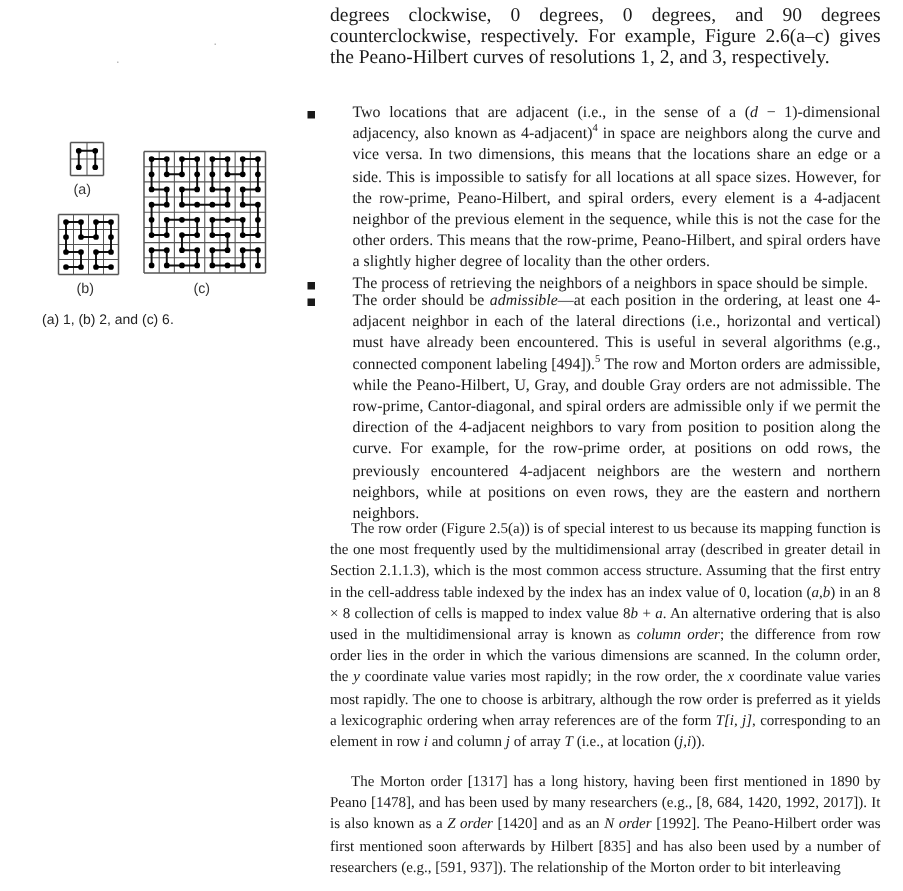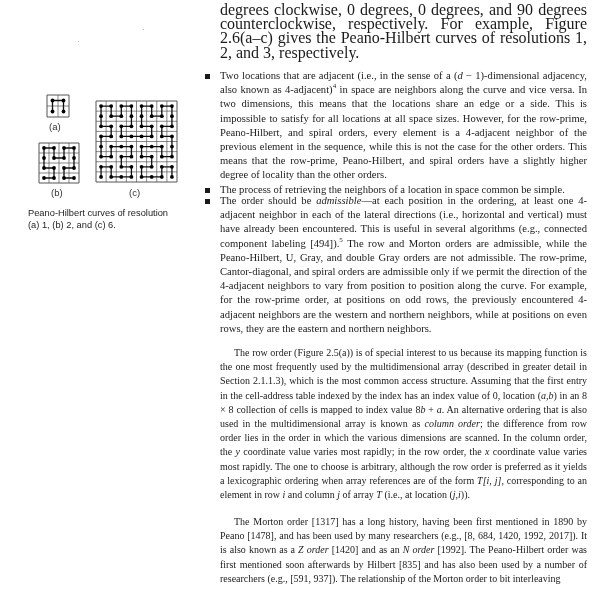--- a/index.html
+++ b/index.html
@@ -1,21 +1,21 @@
 <!DOCTYPE html>
 <html><head>
 <meta charset="utf-8">
 <style>
   html, body { margin:0; padding:0; background:#ffffff; }
   body { width:602px; height:594px; position:relative; overflow:hidden; font-family:"Liberation Serif", serif; color:#1a1a1a; }
-  .main { position:absolute; left:220px; top:3px; width:367px; font-size:16px; line-height:14.2px; text-align:justify; }
+  .main { position:absolute; left:220px; top:3px; width:367px; font-size:13px; line-height:14.2px; text-align:justify; }
   .main p { margin:0; }
   .bullet { position:absolute; left:0; width:382px; font-size:10.6px; line-height:14.2px; text-align:justify; }
   .bullet .sq { position:absolute; left:0; top:5px; width:5px; height:5px; background:#1a1a1a; }
-  .bullet .txt { margin-left:15px; display:block; }
+  .bullet .txt { margin-left:30px; display:block; }
   .para { position:absolute; left:220px; width:367px; font-size:10px; line-height:14.2px; text-align:justify; text-indent:14px; }
   i, em { font-style:italic; }
   sup { font-size:7px; line-height:0; }
   .fig { position:absolute; }
   .figlabel { position:absolute; font-family:"Liberation Sans", sans-serif; font-size:9.5px; color:#333; }
   .caption { position:absolute; left:28px; top:207px; font-family:"Liberation Sans", sans-serif; font-size:9.3px; line-height:12px; color:#222; }
   .speck { position:absolute; width:1px; height:1px; background:#bbb; }
 </style>
 </head>
 <body>
@@ -27,21 +27,21 @@
   <p>degrees clockwise, 0 degrees, 0 degrees, and 90 degrees counterclockwise, respectively. For example, Figure 2.6(a–c) gives the Peano-Hilbert curves of resolutions 1, 2, and 3, respectively.</p>
 </div>
 
 <div class="bullet" style="left:205px;top:69px;">
   <span class="sq"></span>
   <span class="txt"><span>Two locations that are adjacent (i.e., in the sense of a (</span><i>d</i><span> − 1)-dimensional adjacency, also known as 4-adjacent)</span><sup>4</sup><span> in space are neighbors along the curve and vice versa. In two dimensions, this means that the locations share an edge or a side. This is impossible to satisfy for all locations at all space sizes. However, for the row-prime, Peano-Hilbert, and spiral orders, every element is a 4-adjacent neighbor of the previous element in the sequence, while this is not the case for the other orders. This means that the row-prime, Peano-Hilbert, and spiral orders have a slightly higher degree of locality than the other orders.</span></span>
 </div>
 
 <div class="bullet" style="left:205px;top:183px;">
   <span class="sq"></span>
-  <span class="txt">The process of retrieving the neighbors of a location in space common be simple.</span>
+  <span class="txt">The process of retrieving the neighbors of a neighbors in space should be simple.</span>
 </div>
 
 <div class="bullet" style="left:205px;top:194px;">
   <span class="sq"></span>
   <span class="txt"><span>The order should be </span><i>admissible</i><span>—at each position in the ordering, at least one 4-adjacent neighbor in each of the lateral directions (i.e., horizontal and vertical) must have already been encountered. This is useful in several algorithms (e.g., connected component labeling [494]).</span><sup>5</sup><span> The row and Morton orders are admissible, while the Peano-Hilbert, U, Gray, and double Gray orders are not admissible. The row-prime, Cantor-diagonal, and spiral orders are admissible only if we permit the direction of the 4-adjacent neighbors to vary from position to position along the curve. For example, for the row-prime order, at positions on odd rows, the previously encountered 4-adjacent neighbors are the western and northern neighbors, while at positions on even rows, they are the eastern and northern neighbors.</span></span>
 </div>
 
 <div class="para" style="top:346px;"><span>The row order (Figure 2.5(a)) is of special interest to us because its mapping function is the one most frequently used by the multidimensional array (described in greater detail in Section 2.1.1.3), which is the most common access structure. Assuming that the first entry in the cell-address table indexed by the index has an index value of 0, location (</span><i>a,b</i><span>) in an 8 × 8 collection of cells is mapped to index value 8</span><i>b</i><span> + </span><i>a</i><span>. An alternative ordering that is also used in the multidimensional array is known as </span><i>column order</i><span>; the difference from row order lies in the order in which the various dimensions are scanned. In the column order, the </span><i>y</i><span> coordinate value varies most rapidly; in the row order, the </span><i>x</i><span> coordinate value varies most rapidly. The one to choose is arbitrary, although the row order is preferred as it yields a lexicographic ordering when array references are of the form </span><i>T[i, j]</i><span>, corresponding to an element in row </span><i>i</i><span> and column </span><i>j</i><span> of array </span><i>T</i><span> (i.e., at location (</span><i>j,i</i><span>)).</span></div>
 
 <div class="para" style="top:515px;"><span>The Morton order [1317] has a long history, having been first mentioned in 1890 by Peano [1478], and has been used by many researchers (e.g., [8, 684, 1420, 1992, 2017]). It is also known as a </span><i>Z order</i><span> [1420] and as an </span><i>N order</i><span> [1992]. The Peano-Hilbert order was first mentioned soon afterwards by Hilbert [835] and has also been used by a number of researchers (e.g., [591, 937]). The relationship of the Morton order to bit interleaving</span></div>
@@ -173,15 +173,14 @@
     <circle cx="46.5625" cy="76.9375" r="1.9" fill="#000"></circle>
     <circle cx="56.6875" cy="76.9375" r="1.9" fill="#000"></circle>
     <circle cx="66.8125" cy="76.9375" r="1.9" fill="#000"></circle>
     <circle cx="66.8125" cy="66.8125" r="1.9" fill="#000"></circle>
     <circle cx="76.9375" cy="66.8125" r="1.9" fill="#000"></circle>
     <circle cx="76.9375" cy="76.9375" r="1.9" fill="#000"></circle>
   </svg>
 <div class="figlabel" style="left:129px;top:187px;">(c)</div>
 
 <div class="caption">
-  <div>Peano-Hilbert curves of resolution</div>
   <div>(a) 1, (b) 2, and (c) 6.</div>
 </div>
 
 </body></html>

